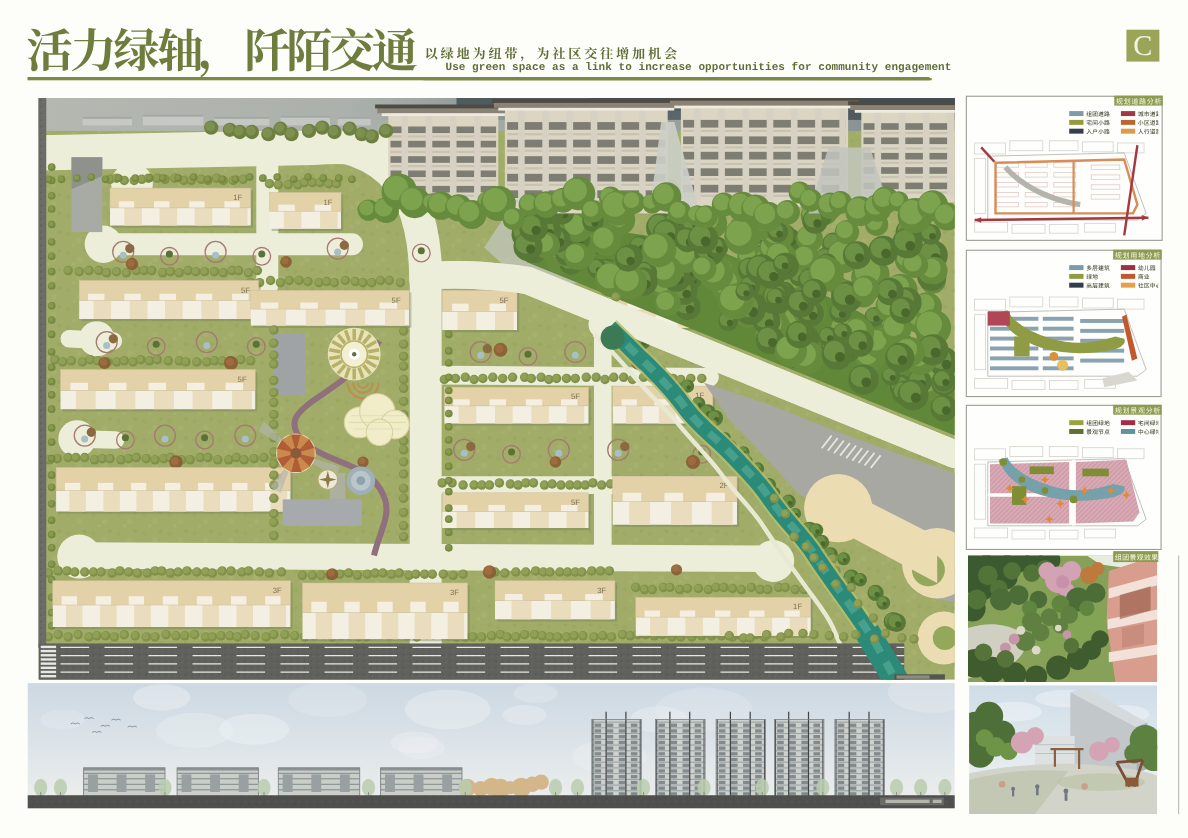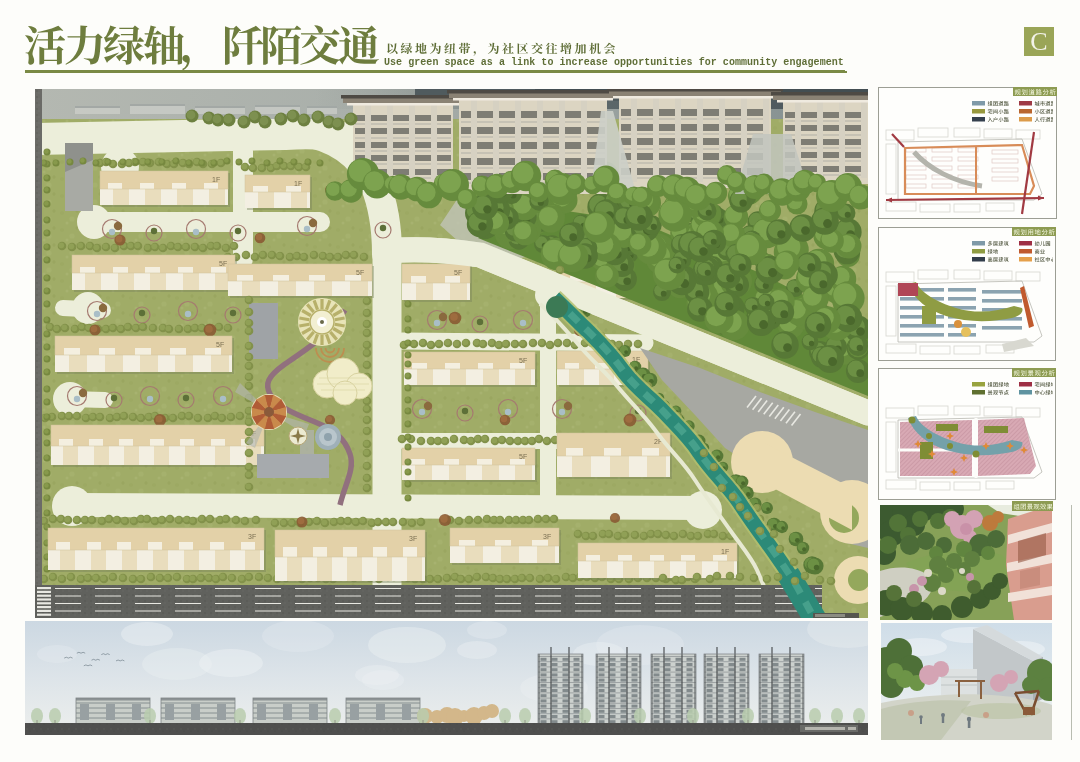--- a/index.html
+++ b/index.html
@@ -34,21 +34,21 @@
       <path transform="translate(130.5,11.0) scale(0.01200,-0.01200)" d="M93 810 224 760H211V701Q211 701 183 701Q155 701 93 701V760ZM182 731 211 713V-29H219L183 -88L63 -19Q72 -7 87 6Q102 19 114 23L93 -13V731ZM849 91Q849 91 861 81Q874 71 893 55Q912 39 932 21Q953 3 970 -13Q966 -29 942 -29H164V0H782ZM822 840Q822 840 833 832Q844 823 860 809Q877 795 896 778Q914 762 929 748Q925 732 901 732H167V760H763ZM308 611Q436 557 527 500Q617 444 674 390Q731 337 761 290Q790 243 797 207Q804 170 793 148Q781 126 757 122Q733 119 700 138Q675 182 640 231Q605 280 562 329Q520 379 474 427Q428 476 383 520Q338 564 296 602ZM827 614Q823 606 812 601Q801 596 783 599Q721 472 643 377Q564 281 471 211Q377 142 270 92L261 103Q341 165 420 254Q498 343 564 453Q630 563 672 686Z"></path>
       <path transform="translate(145.0,11.0) scale(0.01200,-0.01200)" d="M847 757Q847 757 859 746Q872 736 890 719Q909 702 930 683Q951 665 967 649Q964 633 939 633H53L45 661H780ZM372 851Q446 846 490 826Q534 807 554 781Q573 755 574 729Q574 703 559 685Q544 667 520 663Q495 659 466 677Q460 707 443 738Q427 769 406 797Q385 825 364 845ZM599 608Q700 592 764 562Q829 532 863 496Q896 461 906 427Q915 393 904 369Q894 344 869 337Q845 329 812 346Q797 380 773 415Q749 450 719 484Q689 518 656 547Q623 577 591 599ZM318 427Q358 337 426 270Q495 203 584 155Q673 107 774 76Q876 45 981 28L979 16Q939 8 913 -19Q886 -46 874 -89Q738 -50 626 14Q515 79 433 178Q351 276 304 417ZM439 552Q435 545 427 541Q419 537 401 538Q367 495 318 451Q270 407 209 370Q147 332 77 307L70 319Q121 359 164 412Q208 465 241 521Q274 577 292 626ZM773 385Q769 377 760 373Q751 369 732 370Q679 260 587 167Q495 73 360 6Q224 -61 37 -89L31 -76Q194 -27 312 52Q430 132 507 233Q584 335 624 449Z"></path>
       <path transform="translate(159.5,11.0) scale(0.01200,-0.01200)" d="M309 -31H808L869 51Q869 51 880 42Q891 33 908 19Q925 4 944 -12Q963 -29 978 -43Q974 -59 950 -59H317ZM360 314H780L838 393Q838 393 849 384Q860 375 877 362Q893 348 912 332Q930 315 944 301Q941 285 917 285H368ZM339 614H793L852 694Q852 694 863 685Q875 676 891 662Q908 648 927 632Q945 615 960 601Q956 585 932 585H347ZM561 614H680V-44H561ZM463 833Q547 835 600 817Q652 799 678 772Q704 745 708 716Q713 687 700 665Q687 643 662 636Q637 628 605 645Q595 680 572 714Q549 748 519 778Q488 807 456 826ZM152 397 200 461 297 424Q292 411 267 405V-53Q266 -58 252 -67Q239 -76 218 -83Q197 -90 174 -90H152ZM233 639 378 567Q374 559 366 555Q358 551 339 553Q306 506 257 454Q209 401 150 351Q92 301 26 262L17 272Q63 324 106 389Q148 455 181 521Q214 587 233 639ZM219 849 359 774Q354 767 346 763Q338 759 321 761Q289 727 243 690Q198 653 145 619Q92 585 36 560L27 571Q67 609 104 659Q141 709 171 759Q202 809 219 849Z"></path>
       <path transform="translate(174.0,11.0) scale(0.01200,-0.01200)" d="M833 570Q829 562 819 557Q810 552 795 553Q779 527 760 498Q741 469 722 446L705 454Q712 484 720 526Q729 569 736 609ZM487 602Q538 579 562 553Q585 527 589 503Q592 480 582 464Q572 448 555 446Q537 444 519 461Q519 484 512 508Q505 533 496 556Q486 579 475 597ZM446 844Q508 836 545 818Q581 800 596 777Q611 754 610 732Q608 711 593 696Q579 681 558 679Q536 677 511 693Q504 732 482 771Q460 811 437 838ZM894 809Q891 799 882 794Q873 789 856 789Q836 772 810 749Q783 726 754 704Q725 681 699 662H685Q694 689 703 722Q712 756 720 789Q729 823 735 850ZM689 673V389H597V673ZM800 6V-22H484V6ZM800 151V122H484V151ZM858 402V373H444V402ZM801 675 850 727 953 649Q949 645 940 640Q931 635 920 633V357Q920 354 904 347Q889 340 868 335Q847 329 829 329H810V675ZM473 344Q473 339 460 331Q446 323 426 316Q405 310 383 310H367V675V720L480 675H850V646H473ZM737 291 790 348 900 265Q896 259 886 253Q875 247 860 244V-56Q860 -59 844 -65Q828 -72 806 -78Q785 -83 766 -83H747V291ZM521 -54Q521 -59 508 -67Q494 -75 473 -82Q451 -89 428 -89H412V291V337L527 291H808V262H521ZM25 190Q55 195 110 206Q166 216 235 231Q305 245 377 262L380 252Q339 221 273 177Q207 134 112 79Q105 58 86 53ZM280 817Q279 807 272 800Q264 793 243 790V189L133 154V831ZM292 635Q292 635 307 619Q321 604 341 583Q360 562 374 544Q371 528 348 528H36L28 556H245Z"></path>
       <path transform="translate(188.5,11.0) scale(0.01200,-0.01200)" d="M619 79H862V50H619ZM804 679H793L851 743L965 652Q960 645 949 640Q938 634 923 630V-9Q922 -14 906 -24Q891 -34 868 -42Q845 -50 823 -50H804ZM41 628H426V599H50ZM176 841 330 827Q328 817 320 810Q313 802 294 799Q293 708 290 612Q287 517 276 423Q264 328 237 238Q210 148 160 65Q110 -17 30 -89L16 -75Q81 27 115 139Q148 251 161 368Q174 485 175 605Q176 724 176 841ZM384 628H373L435 691L540 599Q529 584 497 580Q494 429 489 324Q485 218 476 149Q468 80 455 39Q441 -2 421 -23Q395 -48 362 -60Q329 -73 289 -73Q289 -43 286 -23Q282 -2 273 9Q262 23 241 33Q221 43 192 50L193 64Q209 62 229 60Q250 58 268 57Q286 57 297 57Q309 57 317 60Q324 63 332 69Q349 86 359 151Q370 215 375 334Q381 452 384 628ZM568 679V729L686 679H869V651H682V-27Q682 -34 669 -44Q655 -53 634 -61Q612 -68 587 -68H568Z"></path>
       <path transform="translate(203.0,11.0) scale(0.01200,-0.01200)" d="M533 761H790V732H533ZM480 761V771V807L610 761H592V412Q592 341 584 270Q576 200 551 134Q525 68 472 10Q418 -47 326 -92L316 -84Q389 -18 424 61Q459 139 469 227Q480 315 480 411ZM718 761H706L763 828L873 736Q868 730 858 726Q849 721 832 718V67Q832 56 834 51Q837 47 845 47H861Q866 47 871 47Q876 47 879 47Q883 47 888 49Q893 51 897 57Q901 65 907 84Q914 104 920 129Q926 154 931 176H942L946 51Q966 40 973 30Q980 19 980 3Q980 -29 950 -45Q919 -61 850 -61H805Q768 -61 749 -51Q730 -42 724 -21Q718 0 718 34ZM30 606H311L365 686Q365 686 375 677Q385 668 400 653Q415 639 432 623Q448 607 461 593Q457 577 434 577H38ZM169 606H286V590Q258 457 196 345Q133 233 36 146L24 157Q62 218 91 292Q119 366 138 446Q157 527 169 606ZM180 849 329 835Q328 824 320 817Q313 809 292 806V-56Q292 -61 279 -69Q265 -77 245 -84Q225 -90 203 -90H180ZM292 500Q353 482 387 457Q420 432 433 406Q445 380 441 358Q436 337 421 324Q406 311 385 312Q364 312 341 332Q341 359 332 389Q323 418 310 445Q297 473 282 494Z"></path>
       <path transform="translate(217.5,11.0) scale(0.01200,-0.01200)" d="M534 779Q498 723 443 667Q387 611 320 559Q252 508 179 466Q106 423 33 393L26 405Q89 444 153 499Q217 554 274 617Q330 679 371 741Q412 803 429 855L599 813Q596 804 585 798Q575 793 551 791Q585 746 634 709Q682 672 740 642Q797 613 858 589Q919 566 977 548L976 534Q940 524 916 493Q893 463 886 431Q811 470 743 521Q674 573 620 638Q566 702 534 779ZM566 225Q562 215 547 212Q532 209 507 219L540 223Q514 199 473 171Q431 144 383 116Q335 89 284 65Q234 41 189 26L189 37H244Q240 -16 224 -46Q209 -75 187 -83L137 53Q137 53 151 56Q165 59 174 63Q207 78 243 107Q280 137 315 172Q350 208 378 244Q407 279 421 306ZM163 48Q203 48 269 48Q334 48 419 49Q503 50 598 52Q694 55 793 57L793 42Q699 21 544 -7Q390 -35 192 -64ZM640 566Q640 566 659 552Q677 538 703 518Q729 498 749 480Q746 464 722 464H258L250 492H580ZM812 407Q812 407 824 398Q837 388 856 373Q875 359 896 342Q918 325 935 310Q931 294 906 294H86L77 322H744ZM606 207Q701 181 760 145Q820 109 850 71Q881 34 887 0Q894 -33 882 -56Q871 -79 847 -84Q822 -90 791 -71Q776 -37 754 -1Q732 36 705 71Q678 107 650 140Q622 173 596 200Z"></path>
     </g>
   </svg>
 
-<div style="position:absolute;left:384px;top:57px;width:470px;font-family:'Liberation Mono',monospace;font-weight:bold;font-size:10px;letter-spacing:0.05px;color:#5f6e37;white-space:nowrap">Use green space as a link to increase opportunities for community engagement</div>
+<div style="position:absolute;left:405px;top:57px;width:470px;font-family:'Liberation Mono',monospace;font-weight:bold;font-size:10px;letter-spacing:0.05px;color:#5f6e37;white-space:nowrap">Use green space as a link to increase opportunities for community engagement</div>
 
 <div style="position:absolute;left:385px;top:71px;width:462px;height:2px;background:#7a8a45"></div>
 
 <div style="position:absolute;left:1024px;top:27px;width:30px;height:29px;background:#9aa557;color:#f2f2e8;font-family:'Liberation Serif',serif;font-size:26px;text-align:center;line-height:29px">C</div>
 
 <svg style="position:absolute;left:35px;top:89px" width="833" height="529" viewBox="0 0 833 529">
 <defs>
       <g id="t1">
         <circle r="4.3" fill="#82914a"></circle>
         <circle r="2.9" cx="-0.7" cy="-0.7" fill="#90a056"></circle>

